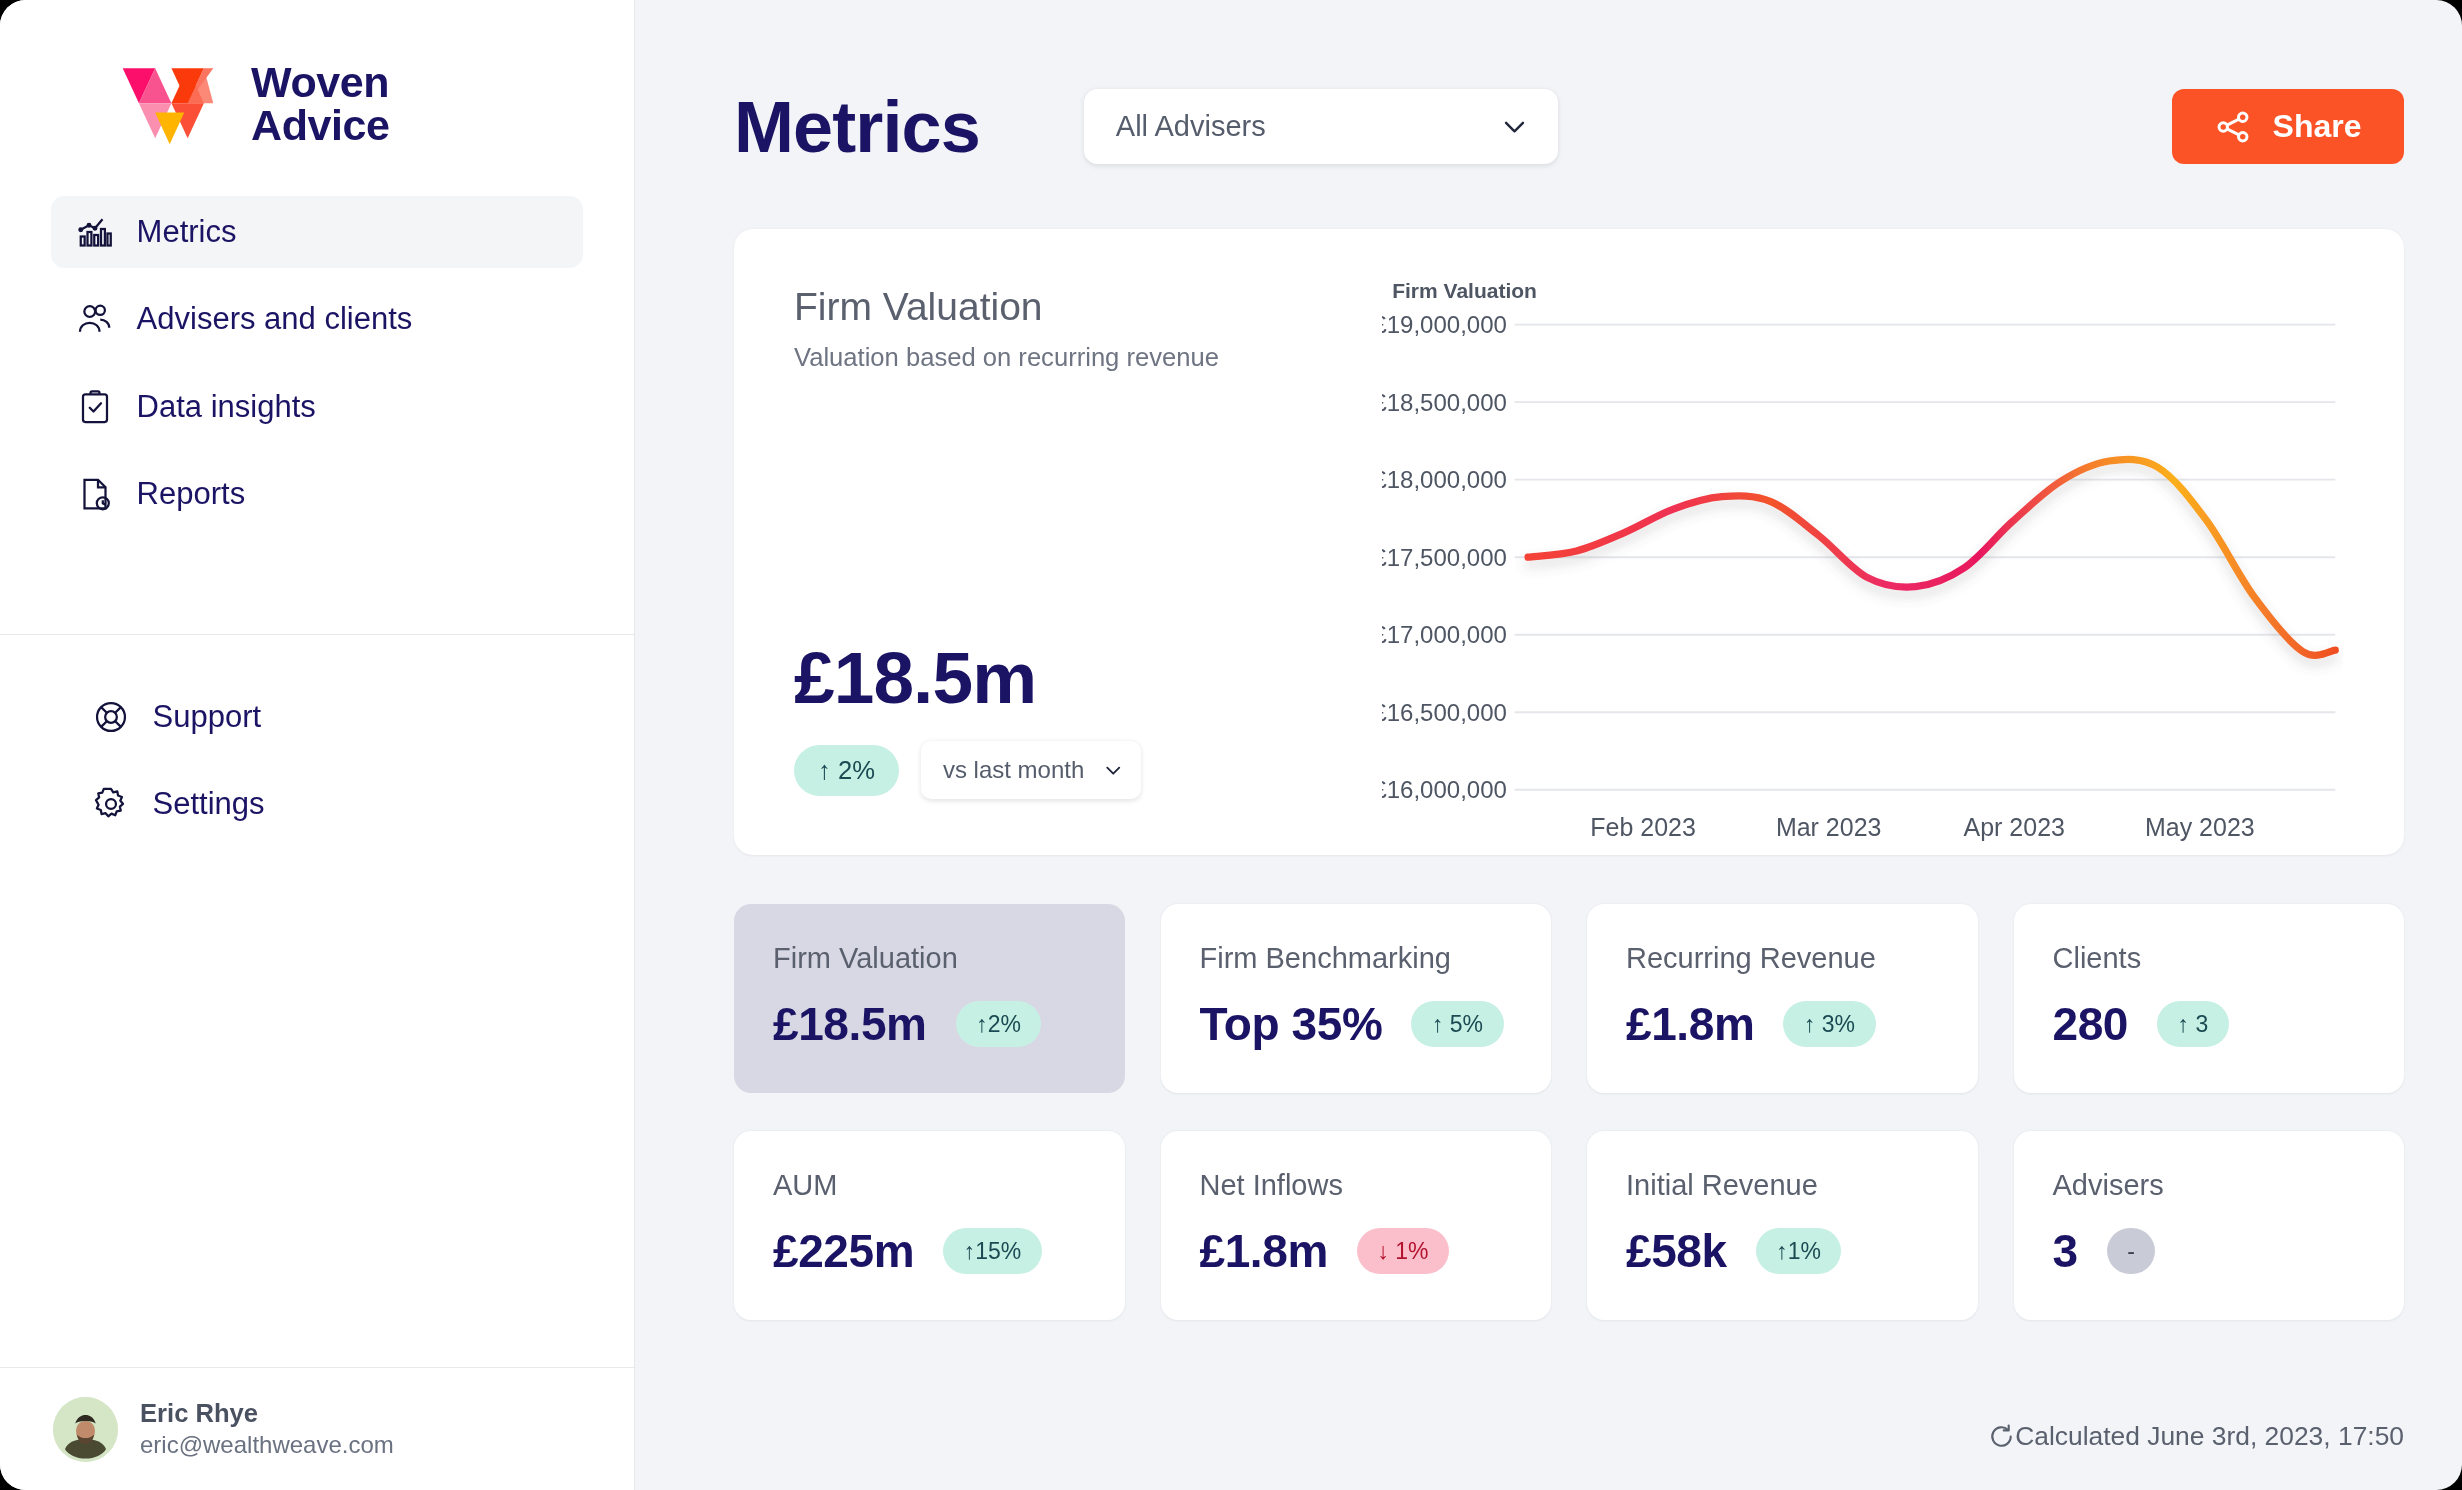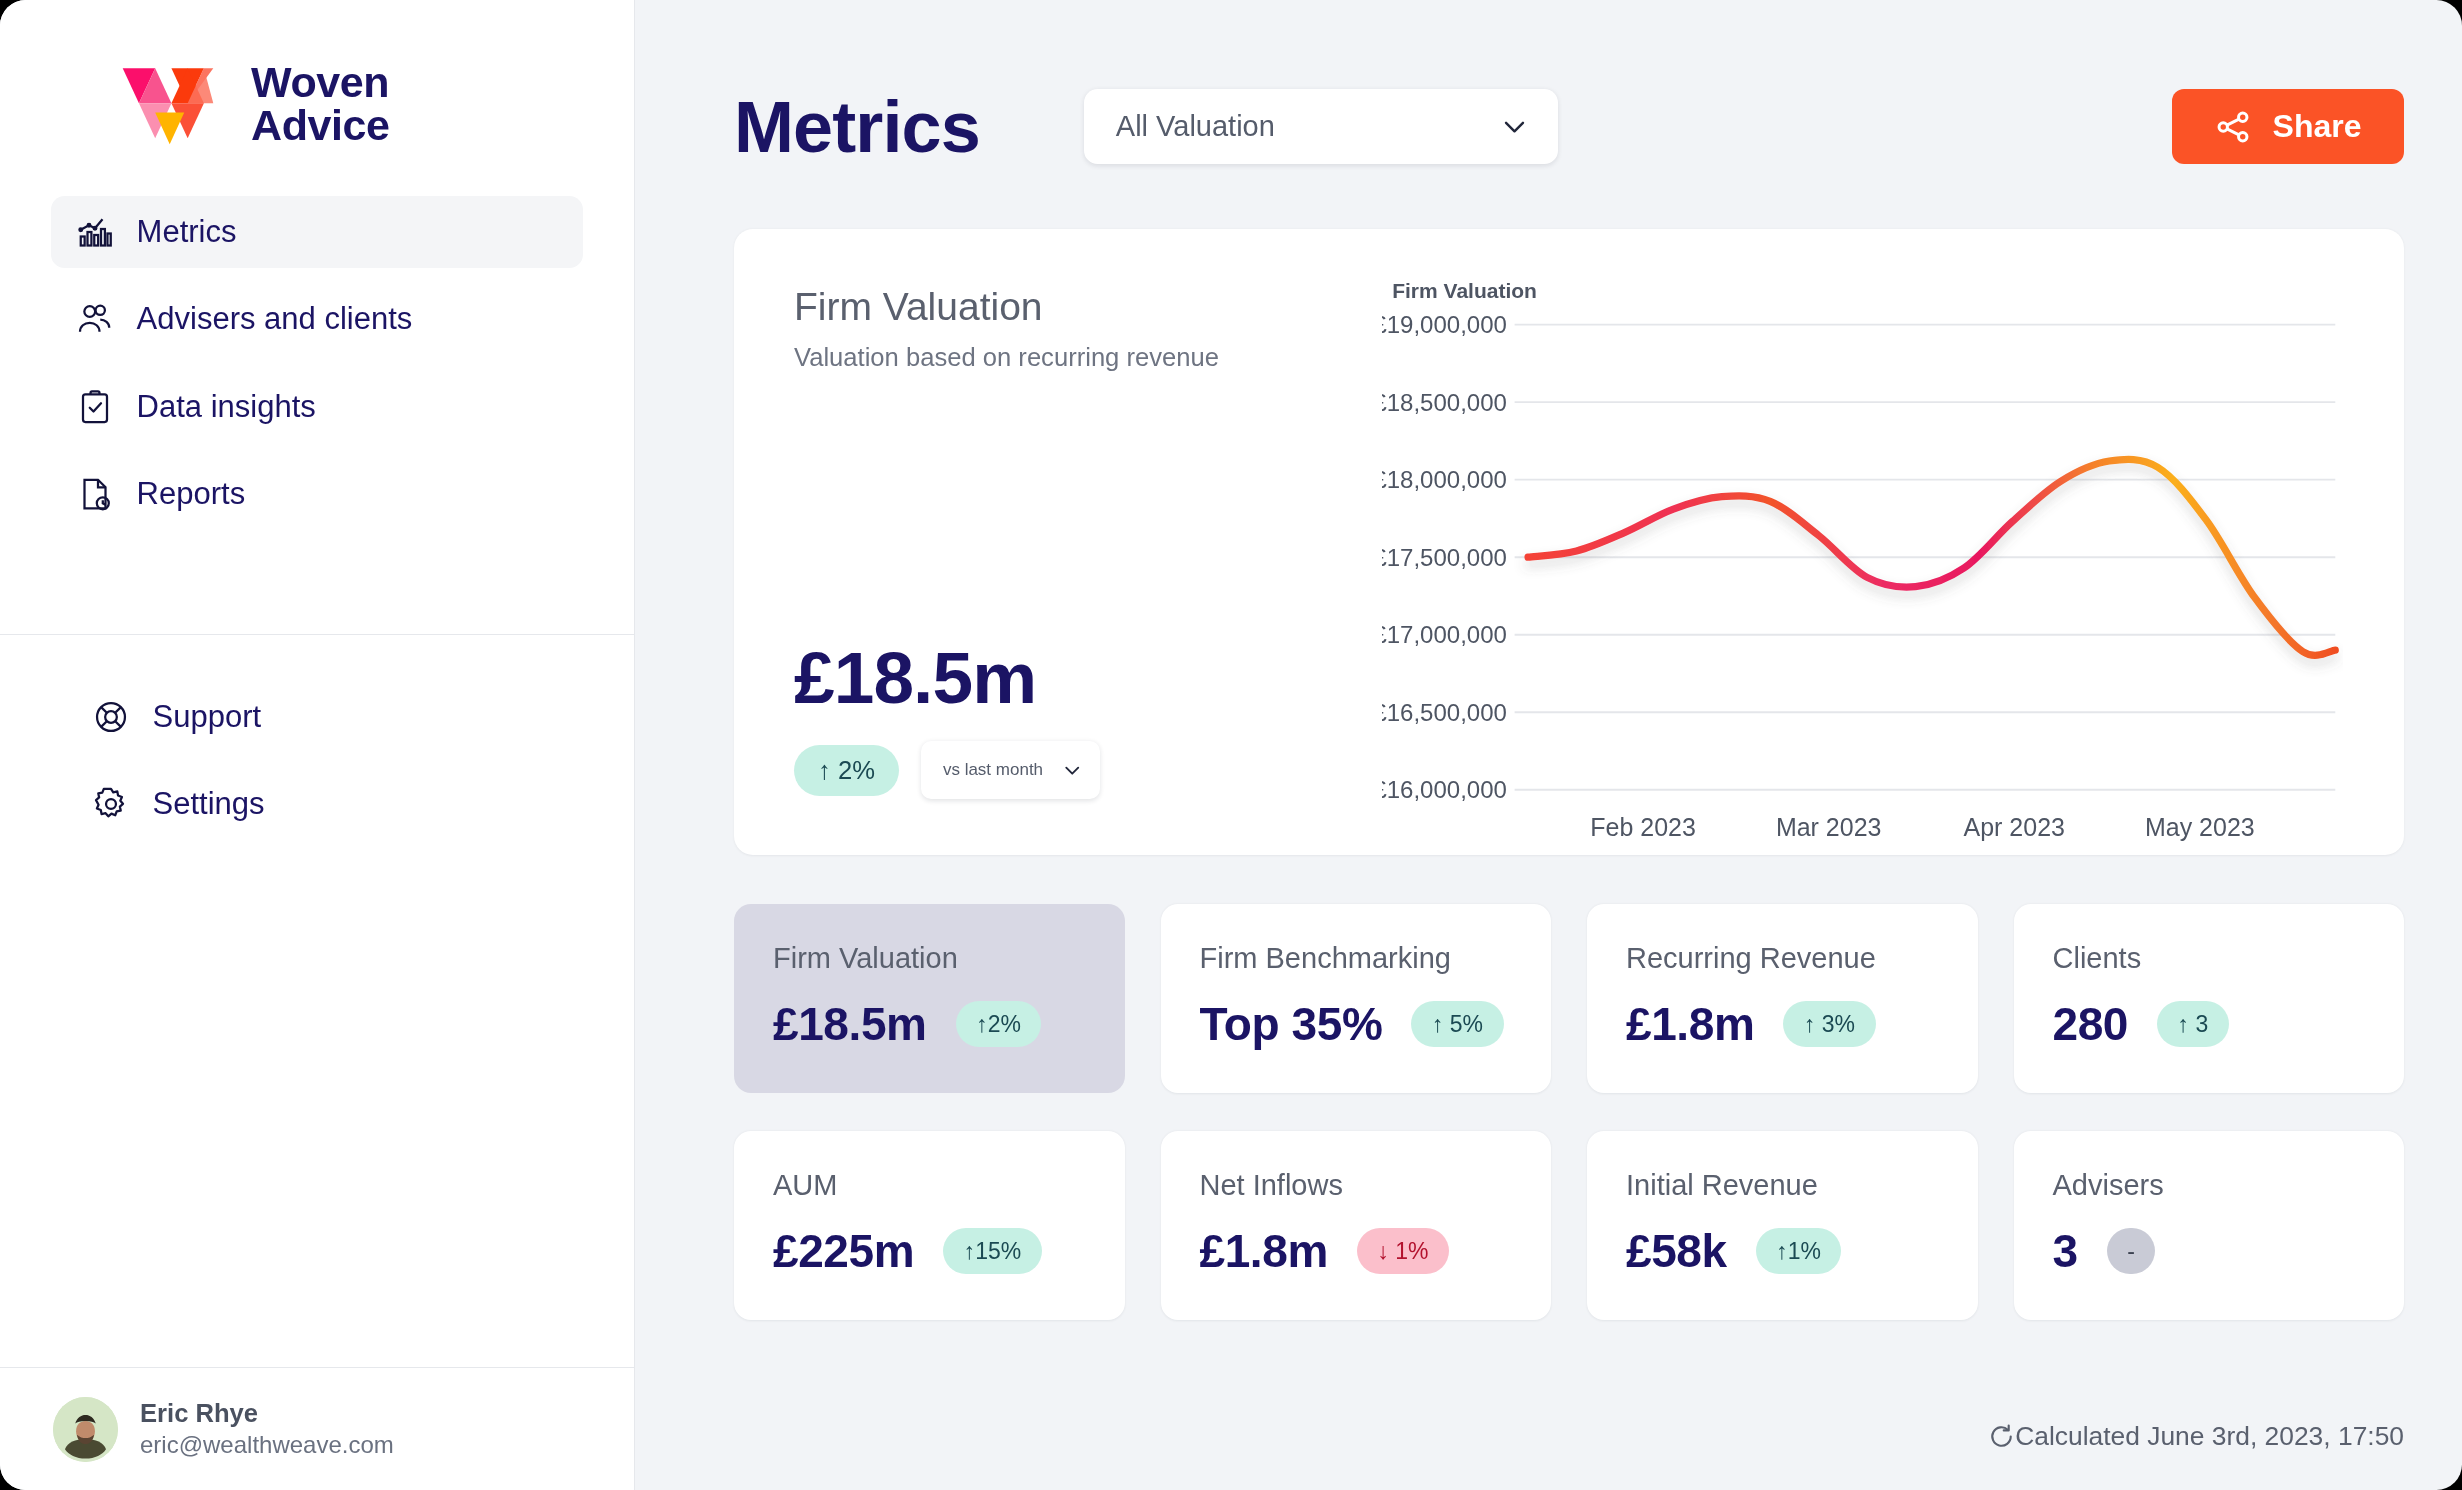--- a/index.html
+++ b/index.html
@@ -130,21 +130,21 @@
   }
   .pill.up{ background:#C6F0E4; color:#1B4A53; }
   .pill.down{ background:#FBBFCB; color:#B3122E; }
   .pill.neutral{ background:#C9CBD6; color:#3C4150; }
   .period-select{
     height:58px; background:#fff; border-radius:10.2px;
     box-shadow:0 1.7px 5.1px rgba(20,23,40,.12);
     display:flex; align-items:center; gap:19px;
     padding:0 17px 0 22px; cursor:pointer;
   }
-  .period-select .val{ font-size:17px; color:#555C6B; }
+  .period-select .val{ font-size:24px; color:#555C6B; }
   .chev-sm{ width:20.5px; height:20.5px; flex:0 0 20.5px; }
 
   .chart-right{ flex:1 1 auto; position:relative; padding-right:61px; }
   .chart-legend{
     position:absolute; left:10.2px; top:-5.1px;
     font-size:21px; font-weight:700; color:#4E5563;
   }
   #plot{ position:absolute; left:0; top:31px; right:61px; bottom:22px; }
 
   
@@ -289,21 +289,21 @@
       </div>
     </div>
   </aside>
 
   <main id="main">
 
     <div class="topbar">
       <div class="page-title">Metrics</div>
 
       <div class="adviser-select">
-        <span class="val">All Valuation</span>
+        <span class="val">All Advisers</span>
         <svg class="chev" viewBox="0 0 24 24" fill="none" stroke="#21263A" stroke-width="2">
           <polyline points="5,9 12,16 19,9" stroke-linecap="round" stroke-linejoin="round"></polyline>
         </svg>
       </div>
 
       <div class="share-btn">
         <svg class="share-ic" viewBox="0 0 24 24" fill="none" stroke="#fff" stroke-width="2">
           <circle cx="18.5" cy="5.5" r="2.8"></circle>
           <circle cx="5.5" cy="12" r="2.8"></circle>
           <circle cx="18.5" cy="18.5" r="2.8"></circle>

